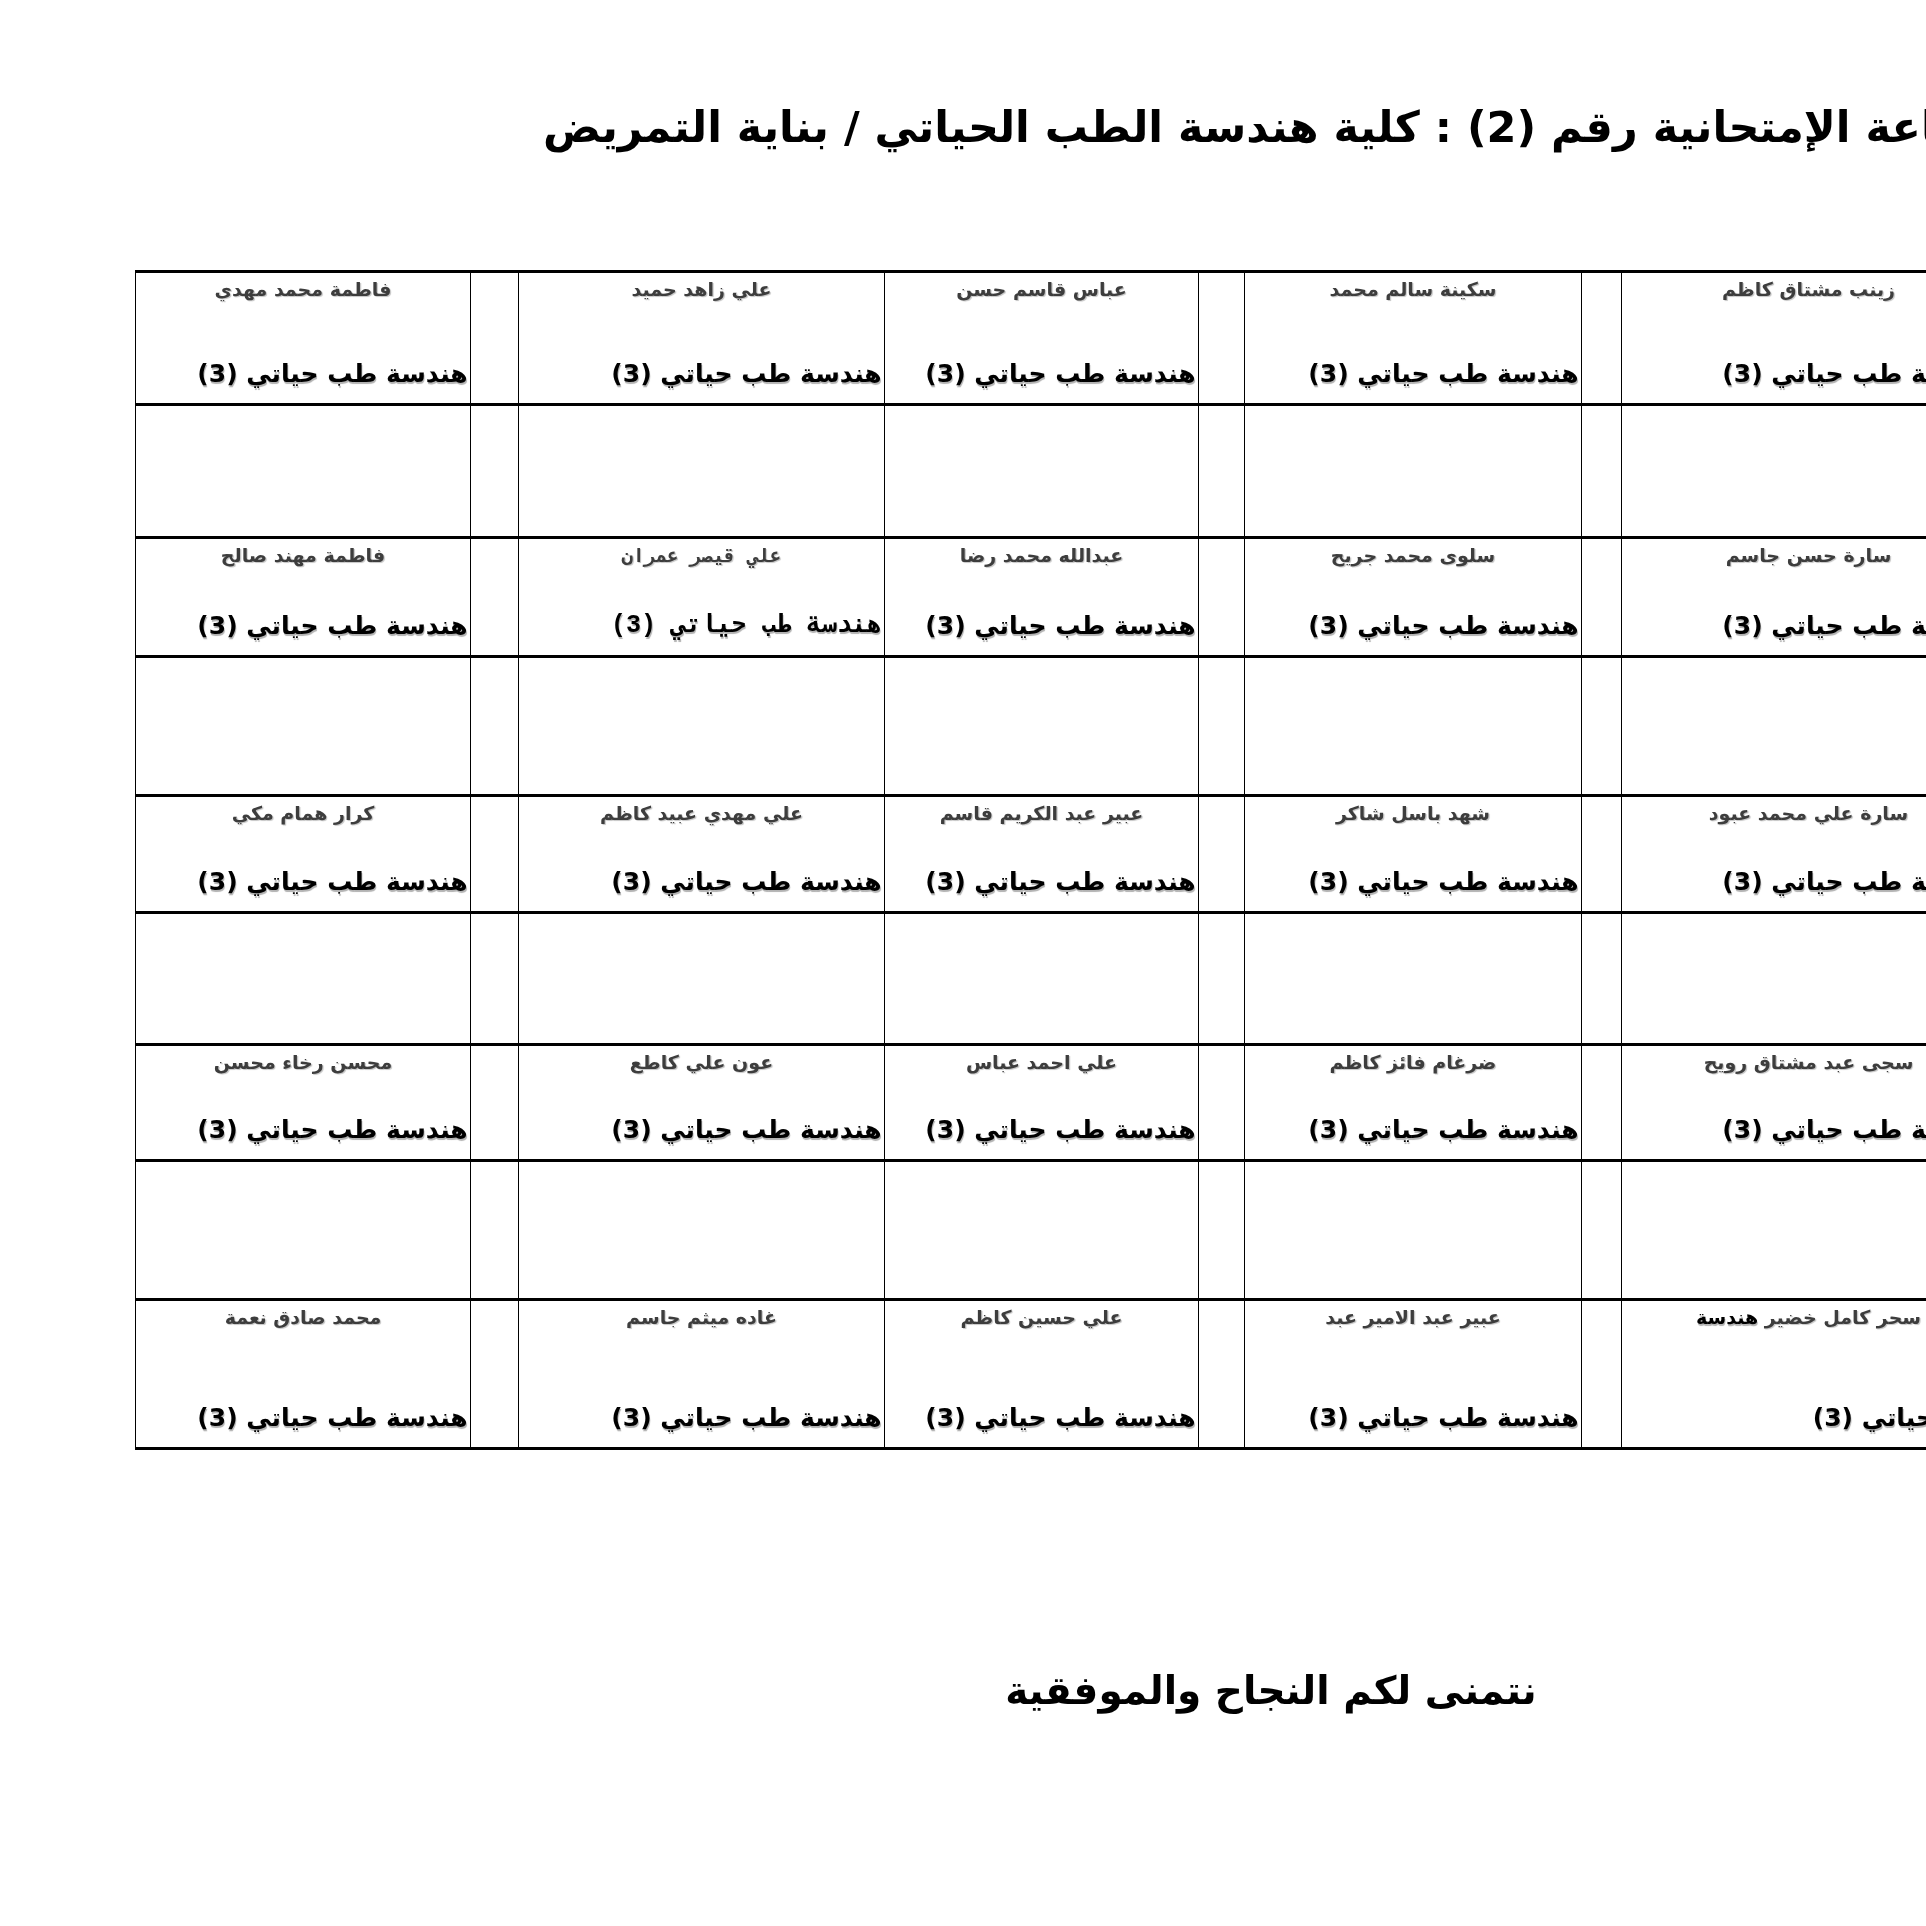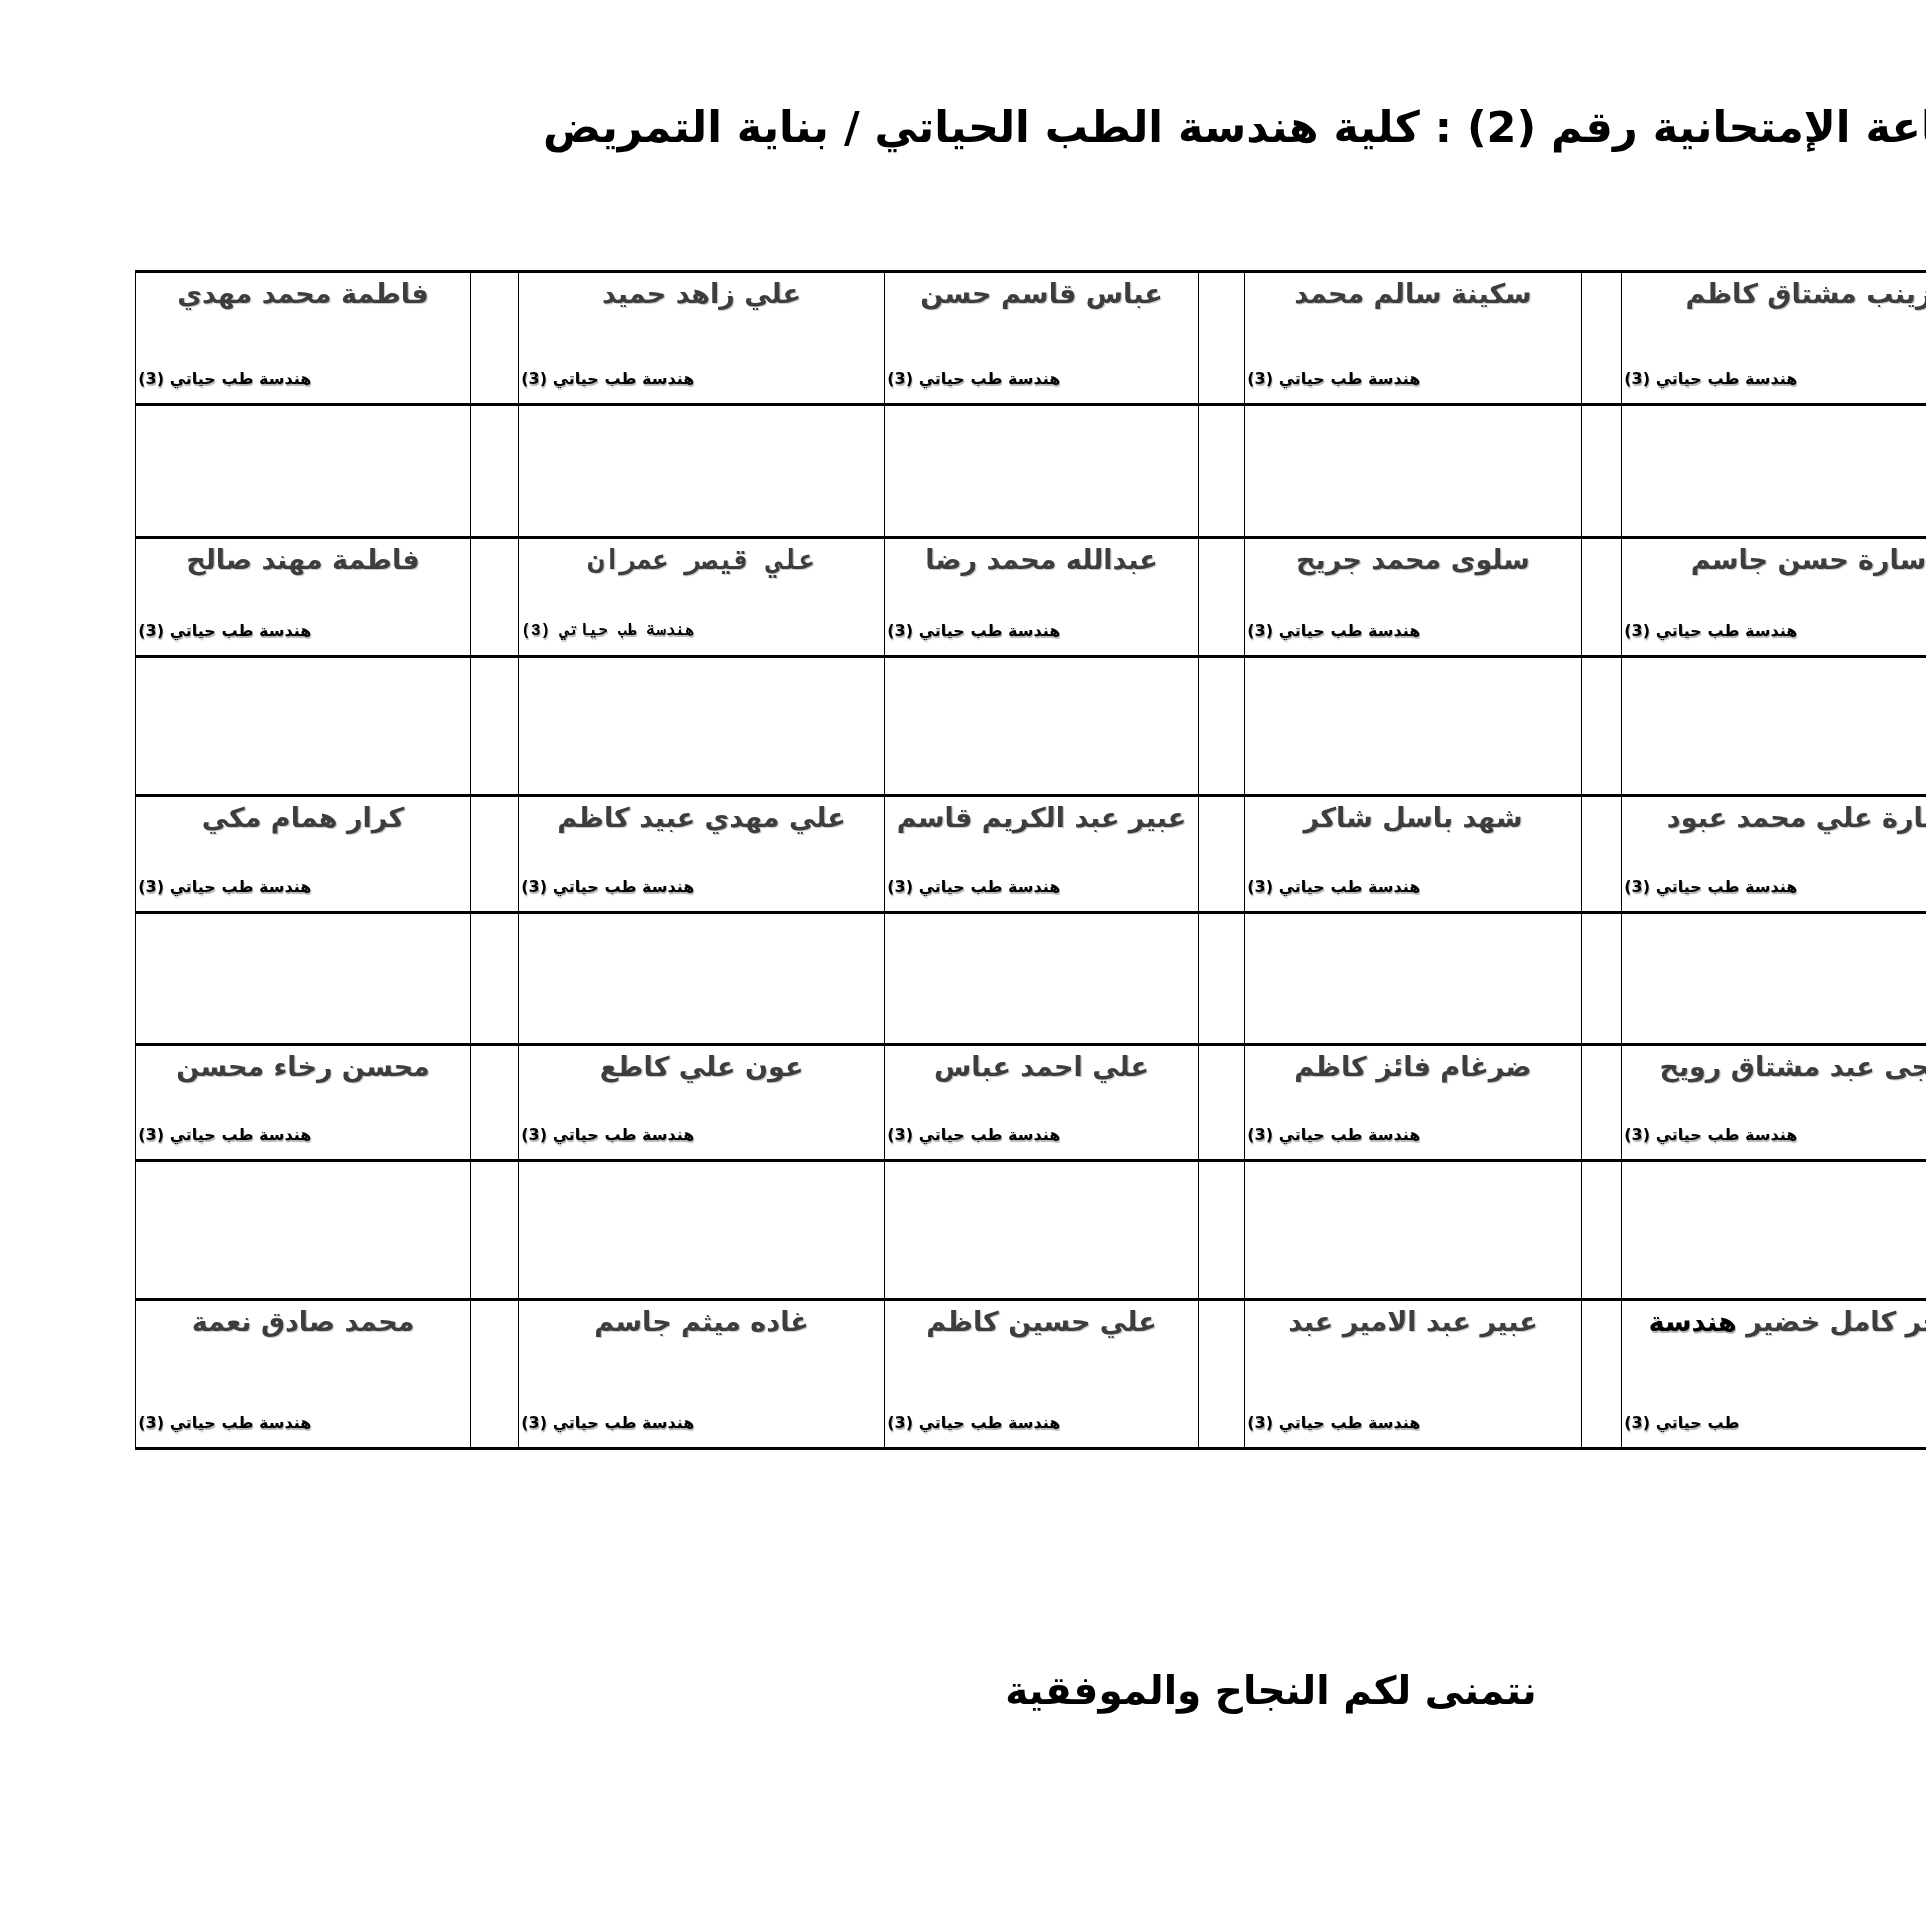--- a/index.html
+++ b/index.html
@@ -23,32 +23,32 @@
   }
   table.seating td{
     border:1.9px solid #000000;
     border-top-width:3.5px;border-bottom-width:3.5px;
     padding:0;background:#ffffff;
   }
   td.seat{position:relative;}
   .student-name{
     position:absolute;top:5.4px;left:2.3px;right:2.3px;
     text-align:center;direction:rtl;
-    font-size:27px;font-weight:bold;color:#3d3d3d;
+    font-size:19px;font-weight:bold;color:#3d3d3d;
     text-shadow:1.2px 1.2px 0.8px #c6c6c6;
     white-space:nowrap;
   }
   .student-name .course-inline{
     color:#000000;
     text-shadow:0.8px 1.5px 0.8px #b3b3b3;
   }
   .course-name{
     position:absolute;bottom:15.4px;left:2.3px;right:2.3px;
-    text-align:left;direction:rtl;
-    font-size:16px;font-weight:bold;color:#000000;
+    text-align:right;direction:rtl;
+    font-size:25px;font-weight:bold;color:#000000;
     text-shadow:0.8px 1.5px 0.8px #b3b3b3;
     white-space:nowrap;
   }
 
   .cA{width:335px;} .g1{width:48px;} .cB{width:366px;} .cC{width:314px;}
   .g2{width:46px;} .cD{width:337px;} .g3{width:40px;} .cE{width:374px;}
 
   .footer{
     position:absolute;top:1668px;left:0;right:0;
     text-align:center;direction:rtl;

